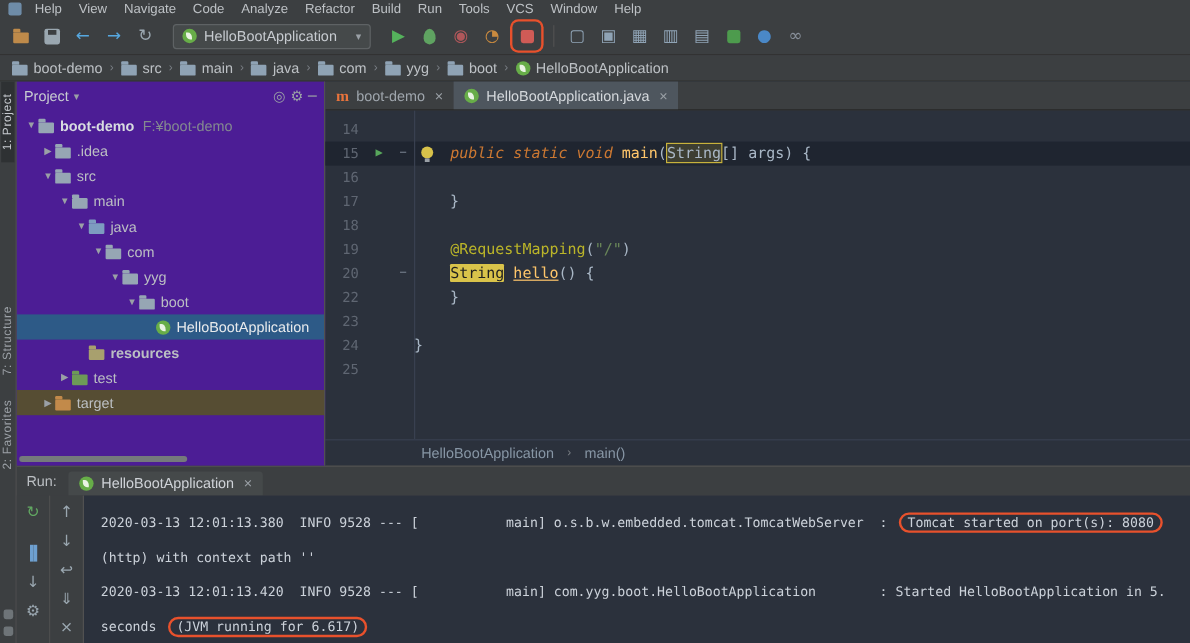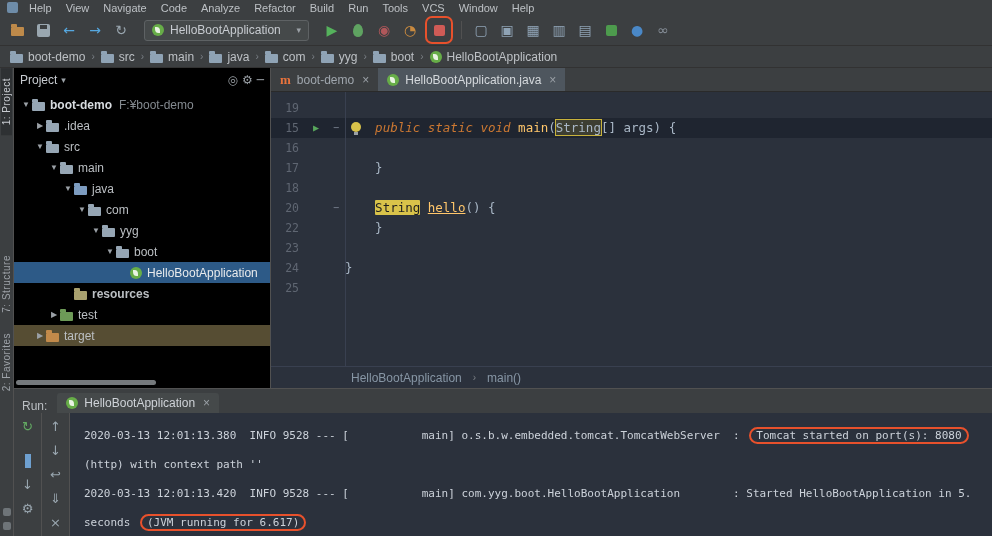--- a/index.html
+++ b/index.html
@@ -32,21 +32,21 @@
   .strip{width:14px;background:#3c3f41;border-right:1px solid #515151;display:flex;flex-direction:column;align-items:center;font-size:10px;color:#9da2a8;flex:none}
   .vlabel{writing-mode:vertical-rl;transform:rotate(180deg);padding:10px 0;letter-spacing:.5px;white-space:nowrap}
   .vlabel.active{background:#2e3133;color:#c7cbd0}
   .stripspacer{height:110px;flex:none}
   .stripicons{margin-top:auto;display:flex;flex-direction:column;gap:6px;padding-bottom:6px}
 
   .rightcol{flex:1;display:flex;flex-direction:column;min-width:0}
   .main{height:320px;display:flex;min-height:0;flex:none}
 
   
-  .project{width:257px;background:#000000;border-right:1px solid #515151;display:flex;flex-direction:column;position:relative;flex:none}
+  .project{width:257px;background:#4c1d95;border-right:1px solid #515151;display:flex;flex-direction:column;position:relative;flex:none}
   .phead{height:24px;display:flex;align-items:center;padding:0 6px;gap:4px;flex:none}
   .phead .gi{font-size:12px;color:#9aa0a6}
   .ptitle{color:#c7cbd0}
   .pspacer{flex:1}
   .tree{flex:1;overflow:hidden;font-size:12px;padding-top:2px}
   .trow{height:21px;display:flex;align-items:center;white-space:nowrap;overflow:hidden}
   .trow.sel{background:#2d5a87;color:#e8eaec}
   .trow.olive{background:#564d33}
   .tarrow{width:12px;font-size:8px;color:#9aa0a6;text-align:center;flex:none}
   .tlabel{margin-left:5px}
@@ -87,21 +87,21 @@
   .meth{color:#ffc66b}
   .mdecl{color:#ffc66b;text-decoration:underline}
   .cbox{outline:1px solid #c8b23c;background:rgba(200,178,60,.18)}
   .fbox{background:#d9c34a;color:#1f1f1f;border-radius:1px}
   .bulb{position:absolute;left:6px;top:4px;width:10px;height:10px;border-radius:50%;background:#d8c24a}
   .bulb::after{content:"";position:absolute;left:3px;bottom:-3px;width:4px;height:3px;background:#9aa0a6}
   .ebc{height:22px;display:flex;align-items:center;gap:7px;padding-left:80px;border-top:1px solid #394050;color:#8796a5;font-size:12px;flex:none;background:#2b313c}
 
   
   .runpanel{height:148px;border-top:1px solid #515151;display:flex;flex-direction:column;background:#3c3f41;flex:none}
-  .rhead{height:24px;display:flex;align-items:flex-end;gap:10px;padding-left:8px;font-size:12px;flex:none}
+  .rhead{height:24px;display:flex;align-items:center;gap:10px;padding-left:8px;font-size:12px;flex:none}
   .rtab{display:flex;align-items:center;gap:6px;background:#45494a;padding:3px 9px;border-radius:3px 3px 0 0;color:#cfd3d8;align-self:flex-end}
   .rbody{flex:1;display:flex;min-height:0}
   .rcol{width:28px;background:#3c3f41;border-right:1px solid #515151;display:flex;flex-direction:column;align-items:center;padding-top:7px;gap:10px;flex:none}
   .rcol .gi{font-size:13px;color:#9aa7b0}
   .console{flex:1;background:#2b313c;font-family:"DejaVu Sans Mono",monospace;font-size:11px;color:#ccd2da;padding:8px 0 0 14px;white-space:pre;overflow:hidden;line-height:29px}
   .obox{border:2px solid #e8512c;border-radius:9px;padding:0 5px;margin:0 3px}
 </style>
 </head>
 <body>
 
@@ -328,25 +328,26 @@
                 <span>boot-demo</span>
                 <span class="tclose">×</span>
               </div>
               <div class="tab active">
                 <span class="ic-spring"></span>
                 <span>HelloBootApplication.java</span>
                 <span class="tclose">×</span>
               </div>
             </div>
           <div class="codewrap" id="code">
-              <div class="crow"><span class="lnum">19</span><span class="m1"></span><span class="m2"></span><span class="cline"></span></div>
+              <div class="crow"><span class="lnum">14</span><span class="m1"></span><span class="m2"></span><span class="cline"></span></div>
               <div class="crow cur"><span class="lnum">15</span><span class="m1">▶</span><span class="m2">−</span><span class="cline"><span class="bulb"></span><span>    </span><span class="kw">public static void </span><span class="meth">main</span><span>(</span><span class="cbox">String</span><span>[] args) {</span></span></div>
               <div class="crow"><span class="lnum">16</span><span class="m1"></span><span class="m2"></span></div>
               <div class="crow"><span class="lnum">17</span><span class="m1"></span><span class="m2"></span><span class="cline"><span>    }</span></span></div>
               <div class="crow"><span class="lnum">18</span><span class="m1"></span><span class="m2"></span><span class="cline"></span></div>
+              <div class="crow"><span class="lnum">19</span><span class="m1"></span><span class="m2"></span><span class="cline"><span>    </span><span class="ann">@RequestMapping</span><span>(</span><span class="str">"/"</span><span>)</span></span></div>
               <div class="crow"><span class="lnum">20</span><span class="m1"></span><span class="m2">−</span><span class="cline"><span>    </span><span class="fbox">String</span><span> </span><span class="mdecl">hello</span><span>() {</span></span></div>
               <div class="crow"><span class="lnum">22</span><span class="m1"></span><span class="m2"></span><span class="cline"><span>    }</span></span></div>
               <div class="crow"><span class="lnum">23</span><span class="m1"></span><span class="m2"></span><span class="cline"></span></div>
               <div class="crow"><span class="lnum">24</span><span class="m1"></span><span class="m2"></span><span class="cline"><span>}</span></span></div>
               <div class="crow"><span class="lnum">25</span><span class="m1"></span><span class="m2"></span><span class="cline"></span></div>
             </div>
           <div class="ebc">
             <span>HelloBootApplication</span>
             <span class="chev">›</span>
             <span>main()</span>

